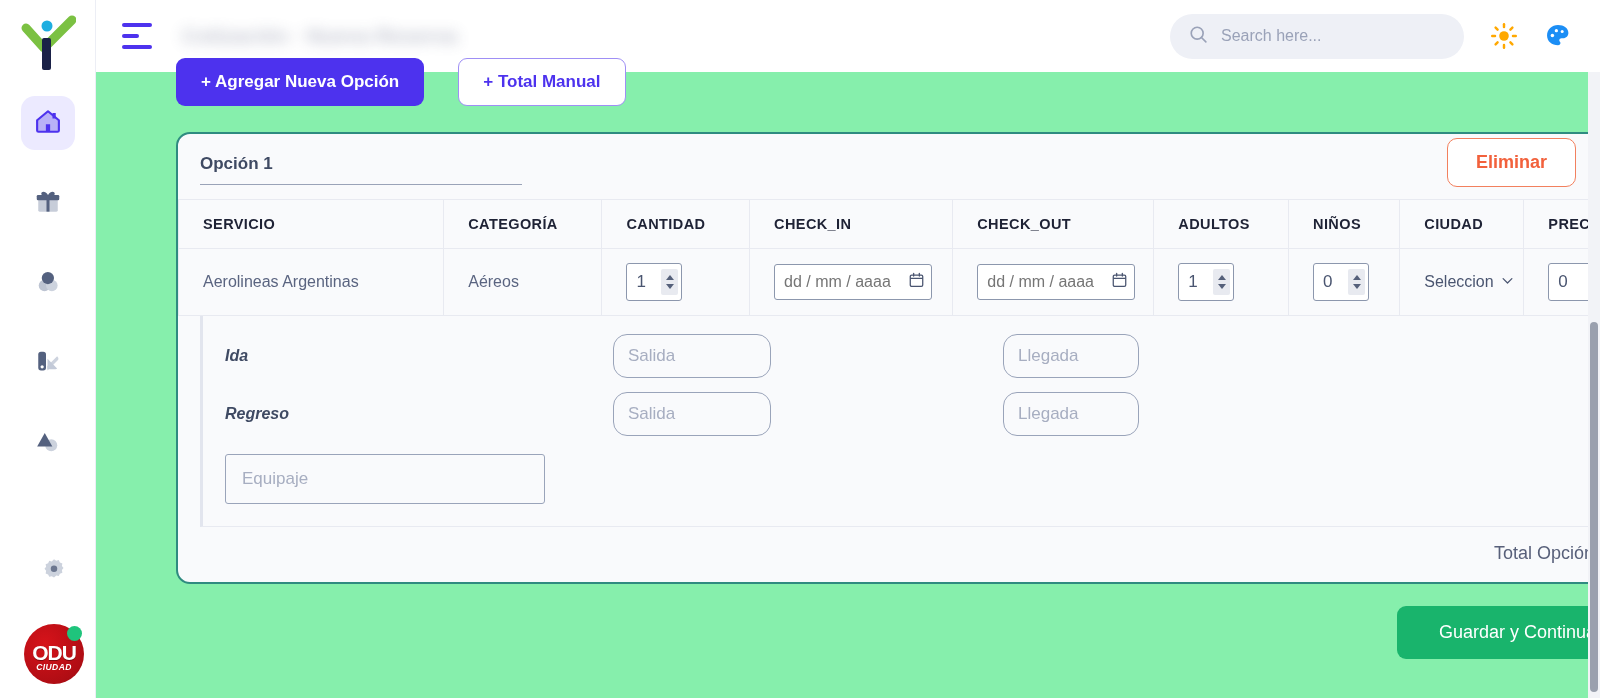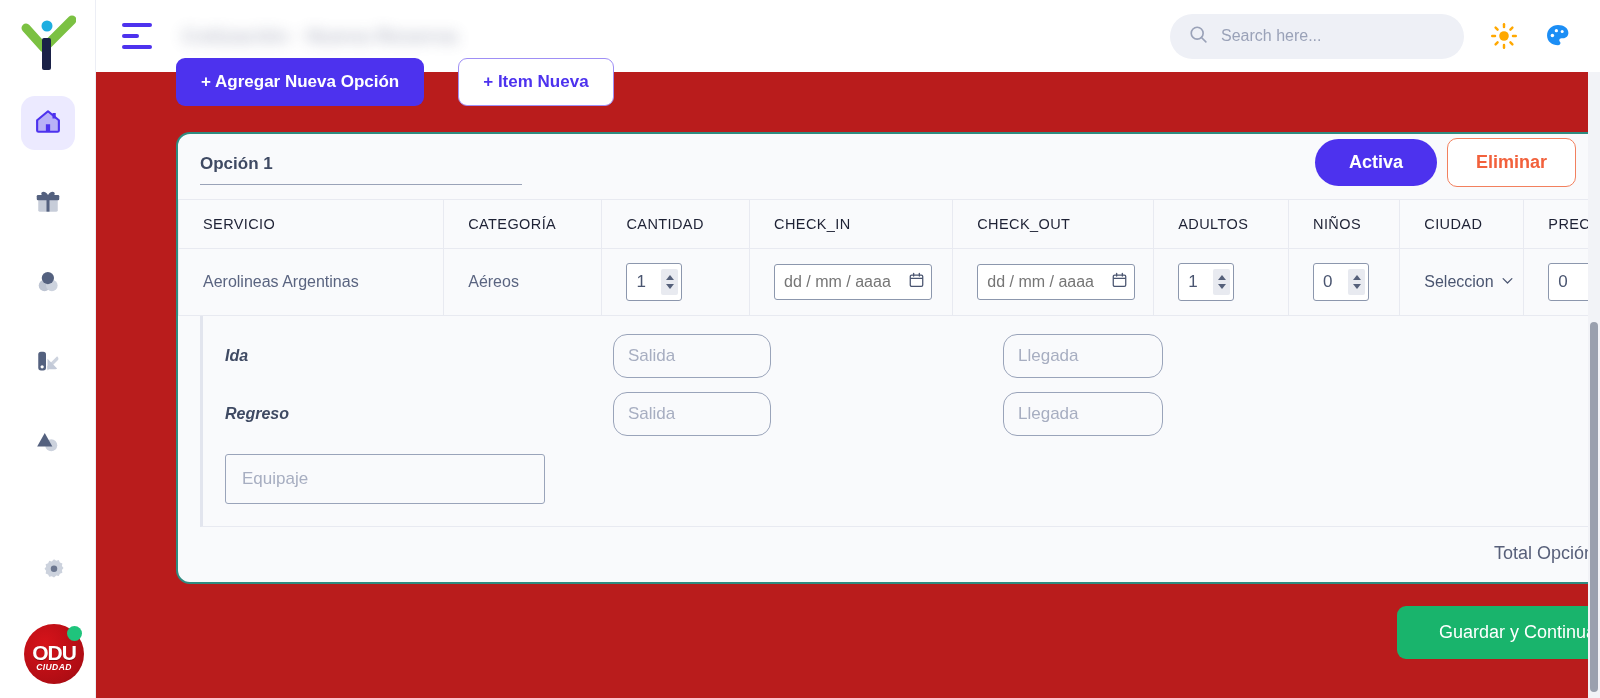--- a/index.html
+++ b/index.html
@@ -49,21 +49,21 @@
     font-size: 8.5px; font-weight: 700; color: #ffffff;
     font-style: italic; letter-spacing: .4px; line-height: 10px;
   }
   .avatar .online-dot {
     position: absolute; top: 2px; right: 2px;
     width: 15px; height: 15px; border-radius: 50%;
     background: #1fc47c;
   }
 
   
-  .main { flex: 1 1 auto; height: 698px; position: relative; background: #b91c1c; overflow: hidden; }
+  .main { flex: 1 1 auto; height: 698px; position: relative; background: #86efac; overflow: hidden; }
 
   .topbar {
     height: 72px; background: #ffffff;
     display: flex; align-items: center;
     padding: 0 28px 0 26px;
     position: relative;
   }
   .hamburger { width: 34px; cursor: pointer; display: flex; flex-direction: column; gap: 7px; }
   .hamburger span { display: block; height: 4px; border-radius: 2px; background: #4d32ee; }
   .hamburger span:nth-child(1) { width: 30px; }
@@ -140,21 +140,21 @@
   }
   .btn-eliminar {
     background: #ffffff; color: #f2613c; border: 1px solid #f2805e;
     border-radius: 10px; padding: 13px 28px;
     font-size: 18px; font-weight: 700; cursor: pointer;
     font-family: "Liberation Sans", sans-serif;
   }
 
   table.svc { border-collapse: collapse; width: 1510px; margin-top: 14px; }
   table.svc th {
-    font-size: 14.5px; font-weight: 400; color: #1e2235;
+    font-size: 14.5px; font-weight: 700; color: #1e2235;
     letter-spacing: .4px; text-align: left;
     padding: 16px 0 16px 24px;
     border: 1px solid #e8eaf1;
     border-top: 1px solid #e8eaf1;
     background: #f9fafc;
     white-space: nowrap;
   }
   table.svc td {
     padding: 14px 0 14px 24px;
     border: 1px solid #e8eaf1;
@@ -222,21 +222,21 @@
   .leg-row { display: flex; align-items: center; margin-bottom: 14px; }
   .leg-label { font-size: 16px; font-weight: 700; color: #3f4a63; width: 388px; font-style: italic; }
   .leg-input {
     font-family: "Liberation Sans", sans-serif;
     border: 1px solid #9aa4ba; border-radius: 14px;
     background: #f9fafc; outline: none;
     font-size: 17px; color: #4a5570;
     padding: 11px 14px;
   }
   .leg-salida { width: 158px; }
-  .leg-llegada { width: 160px; margin-left: 232px; }
+  .leg-llegada { width: 136px; margin-left: 232px; }
   .leg-input::placeholder { color: #a7aec1; }
 
   .bottom-row { display: flex; gap: 18px; margin-top: 18px; }
   .equipaje { width: 372px; }
   .observaciones { width: 372px; }
   .observaciones { width: 372px; }
   .inp-wide {
     font-family: "Liberation Sans", sans-serif;
     border: 1px solid #9aa4ba; border-radius: 3px;
     background: #f9fafc; outline: none;
@@ -415,29 +415,28 @@
           </svg>
         </div>
 
       </div>
     </header>
 
     <div class="content">
 
       <div class="action-row">
         <button class="btn btn-primary">+ Agregar Nueva Opción</button>
-        <button class="btn btn-outline">+ Item Nueva</button>
+        <button class="btn btn-outline">+ Total Manual</button>
       </div>
 
       <section class="option-card">
 
         <div class="card-head">
           <input class="option-name" type="text" value="Opción 1" style="">
           <div class="card-head-actions">
-            <button class="btn-activa">Activa</button>
             <button class="btn-eliminar">Eliminar</button>
           </div>
         </div>
 
         <table class="svc">
           <thead>
             <tr>
               <th class="col-servicio">SERVICIO</th>
               <th class="col-categoria">CATEGORÍA</th>
               <th class="col-cantidad">CANTIDAD</th>

